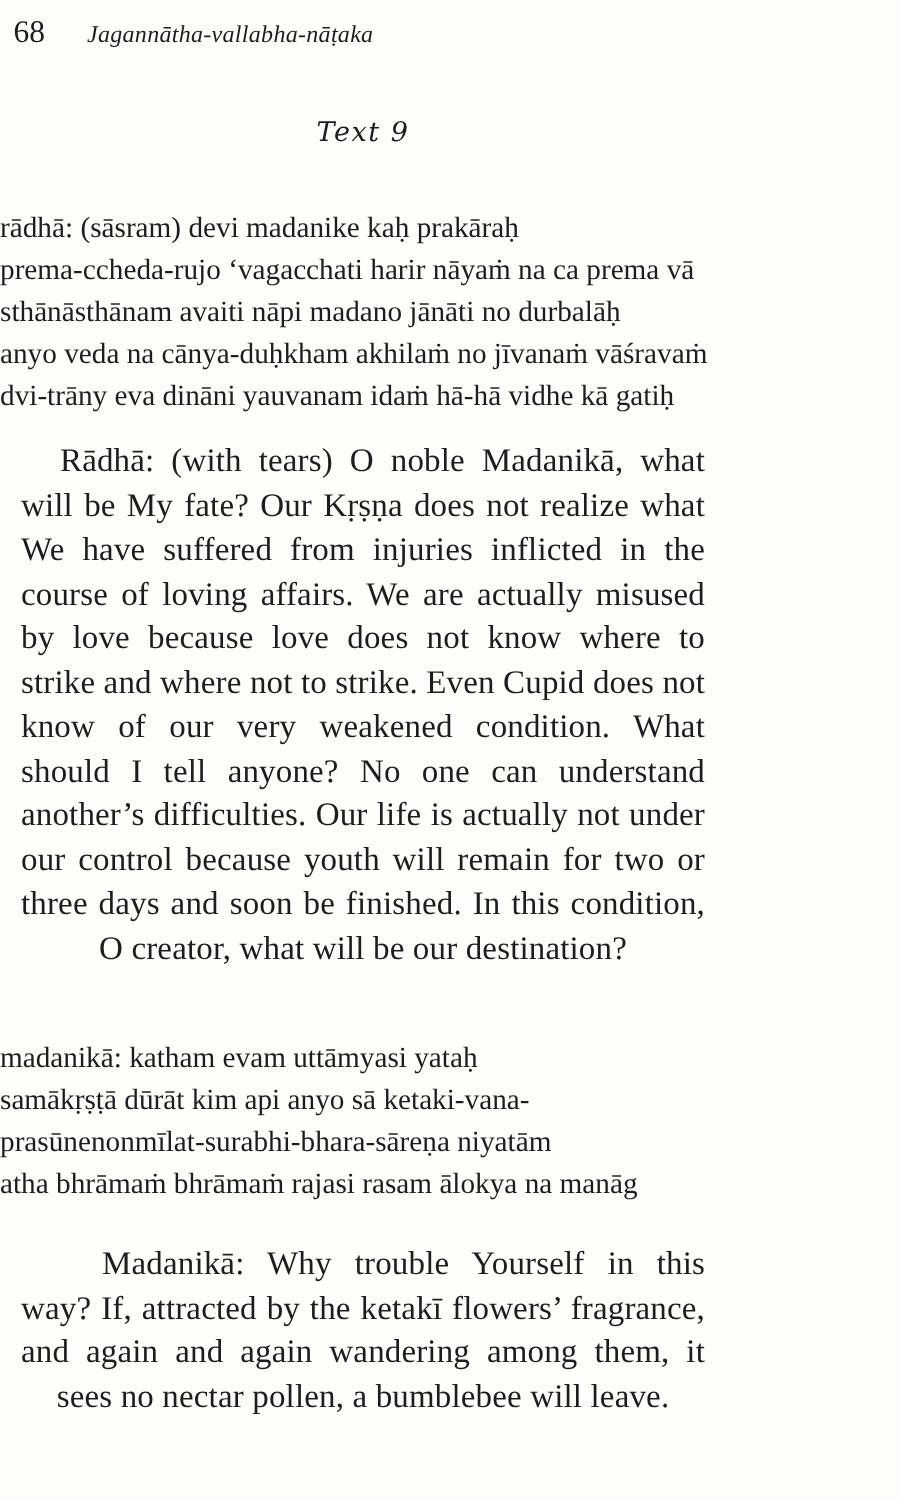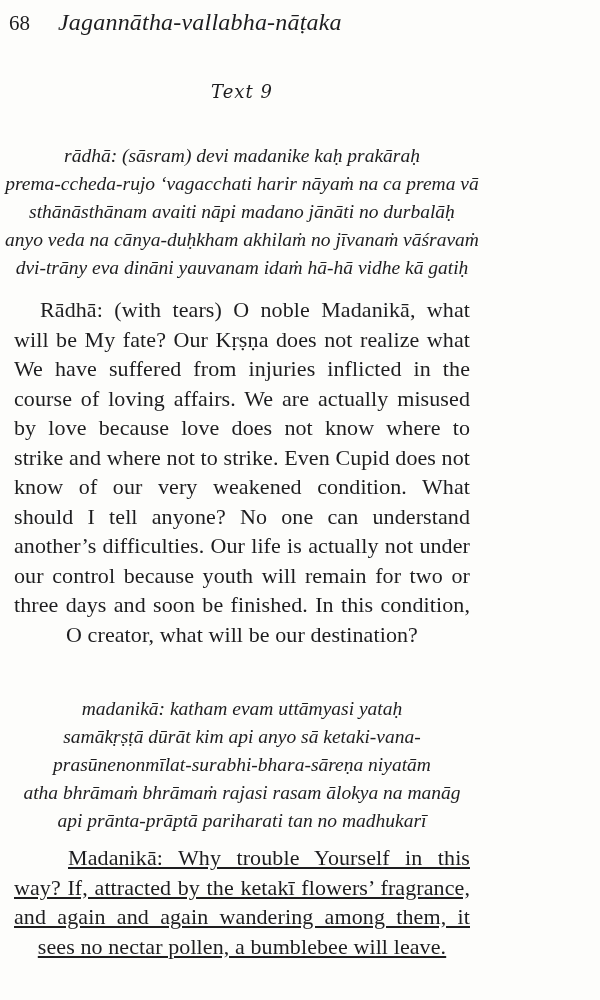--- a/index.html
+++ b/index.html
@@ -22,51 +22,49 @@
     align-items: baseline;
     padding: 9px 14px 0 9px;
   }
   .page-num {
     font-size: 21px;
     line-height: 1.15;
   }
   .running-title {
     margin-left: 28px;
     font-style: italic;
-    font-size: 24px;
+    font-size: 16px;
     letter-spacing: 0.2px;
   }
   .text-heading {
     margin: 45px 0 0 0;
     text-align: center;
     font-weight: normal;
     font-style: italic;
     font-size: 18px;
     letter-spacing: 1px;
     font-family: "DejaVu Serif", "Liberation Serif", serif;
   }
   .verse {
     margin-top: 40px;
-    text-align: center;
-    font-style: italic;
     font-size: 19.5px;
     line-height: 28px;
   }
   .translation {
     margin: 13px 14px 0 14px;
     font-size: 22px;
     line-height: 29.5px;
     text-align: justify;
     text-align-last: center;
     text-indent: 26px;
     letter-spacing: 0.1px;
   }
   .sec2 .text-heading { margin-top: 22px; }
   .sec2 .verse { margin-top: 46px; }
-  .sec2 .translation { margin-top: 8px; text-indent: 54px; text-decoration: underline; }
+  .sec2 .translation { margin-top: 23px; text-indent: 54px; }
 </style>
 </head>
 <body>
 
 <div class="page">
 
   <div class="running-head">
     <span class="page-num">68</span>
     <span class="running-title">Jagannātha-vallabha-nāṭaka</span>
   </div>
@@ -82,18 +80,17 @@
     </div>
     <p class="translation">Rādhā: (with tears)  O noble Madanikā, what will be My fate? Our Kṛṣṇa does not realize what We have suffered from injuries inflicted in the course of loving affairs. We are actually misused by love because love does not know where to strike and where not to strike. Even Cupid does not know of our very weakened condition. What should I tell anyone?  No one can understand another’s difficulties. Our life is actually not under our control because youth will remain for two or three days and soon be finished. In this condition, O creator, what will be our destination?</p>
   </section>
 
   <section class="text-section sec2">
     <div class="verse">
       <div class="verse-line">madanikā:  katham evam uttāmyasi yataḥ</div>
       <div class="verse-line">samākṛṣṭā dūrāt kim api anyo sā ketaki-vana-</div>
       <div class="verse-line">prasūnenonmīlat-surabhi-bhara-sāreṇa niyatām</div>
       <div class="verse-line">atha bhrāmaṁ bhrāmaṁ rajasi rasam ālokya na manāg</div>
-      <div class="verse-line">api prānta-prāptā pariharati tan no madhukarī</div>
     </div>
     <p class="translation">Madanikā:  Why trouble Yourself in this way? If, attracted by the ketakī flowers’ fragrance, and again and again wandering among them, it sees no nectar pollen, a bumblebee will leave.</p>
   </section>
 
 </div>
 
 </body></html>

